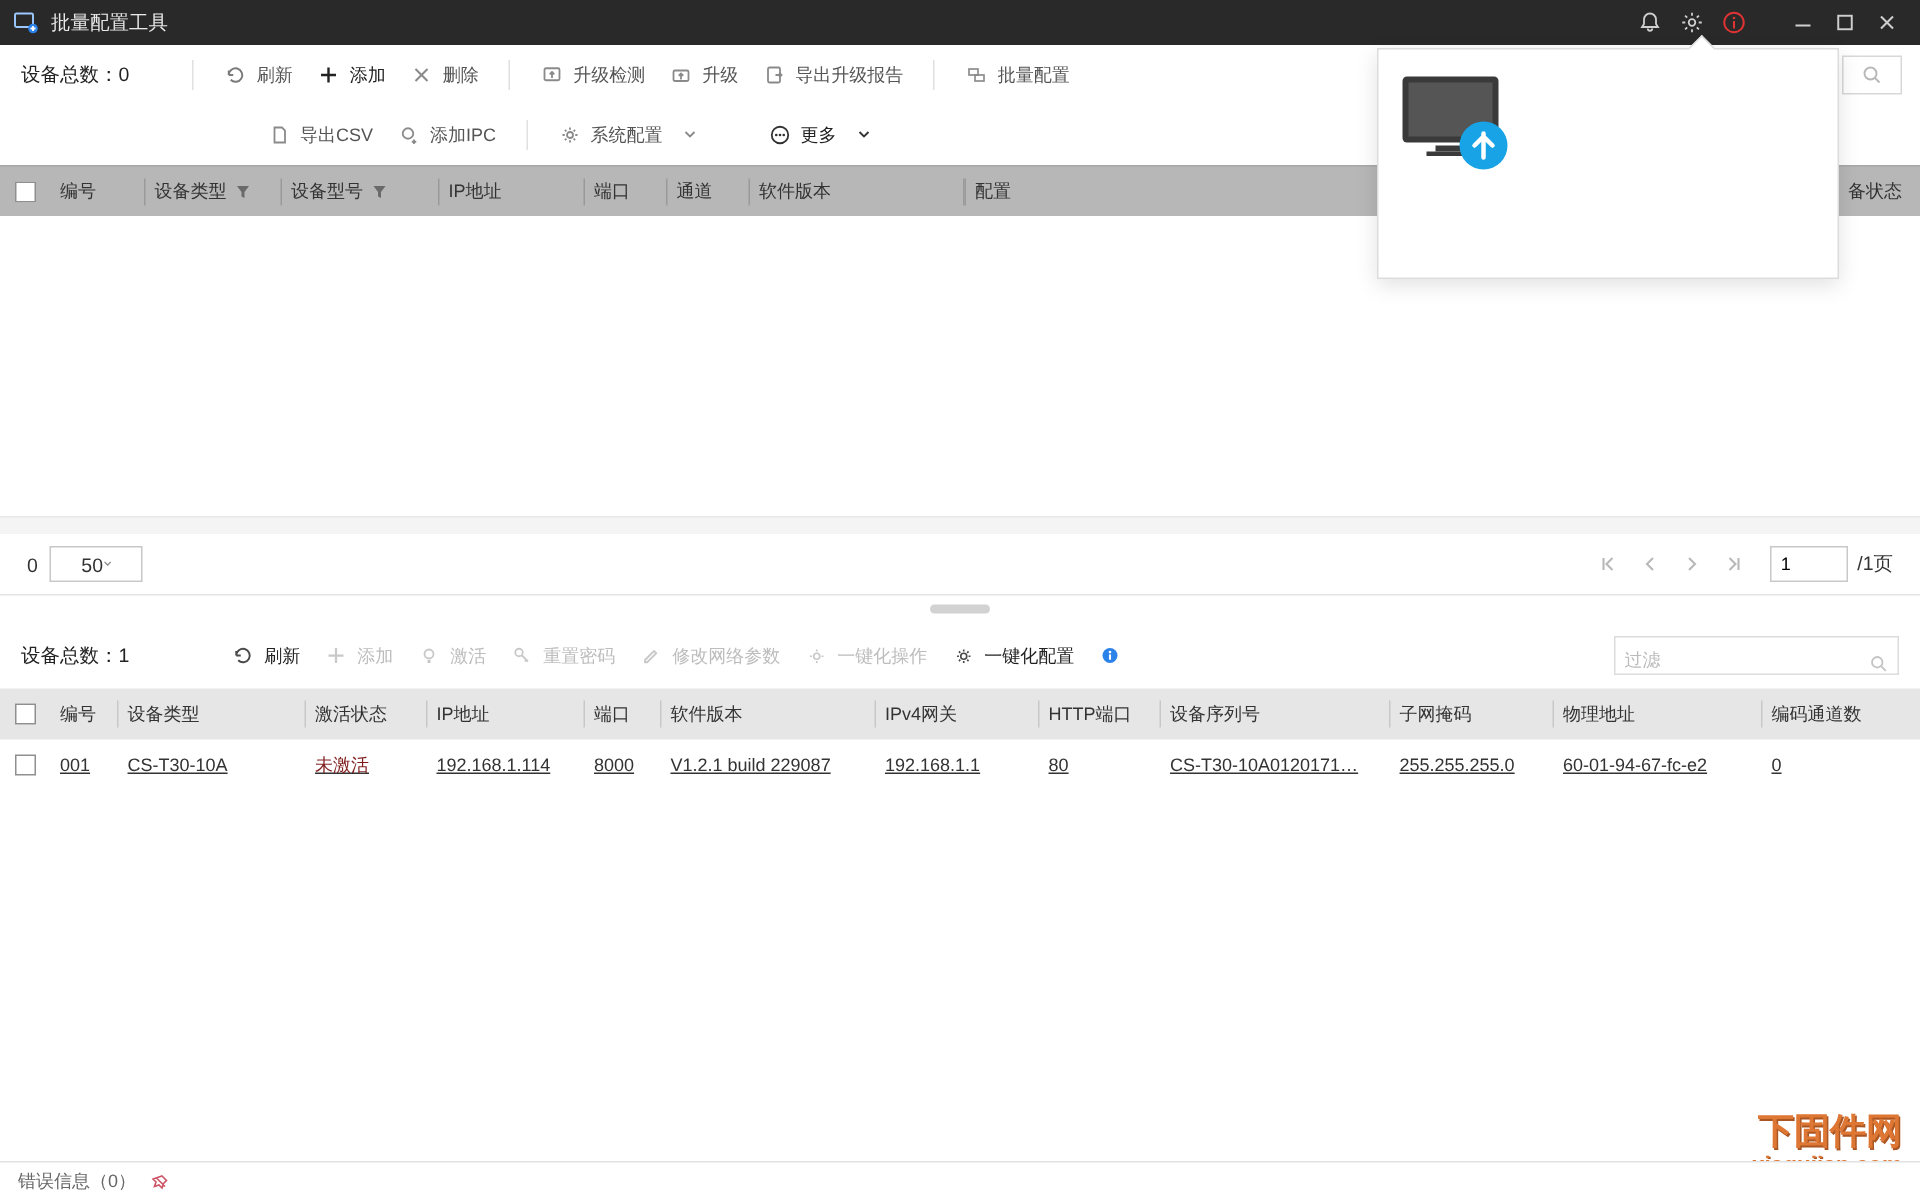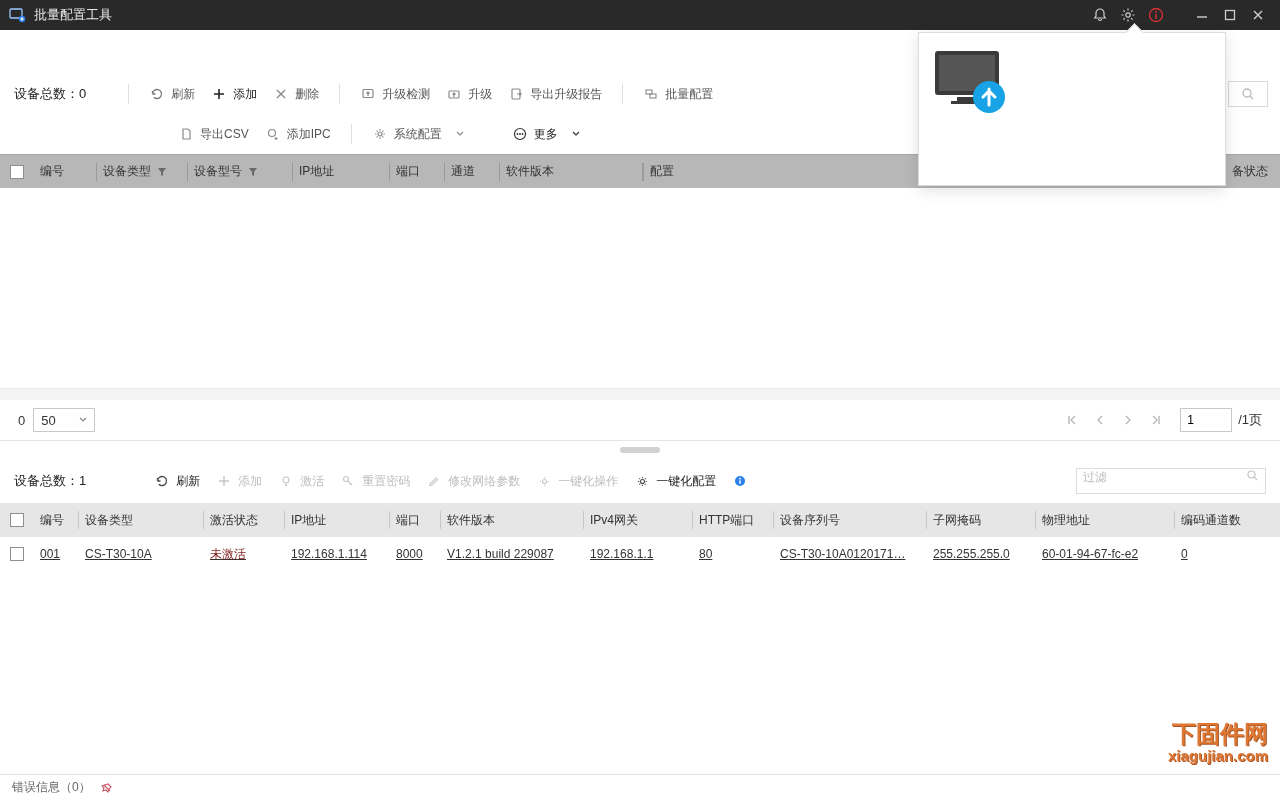--- a/index.html
+++ b/index.html
@@ -7,21 +7,21 @@
 
   
   .titlebar { height: 30px; background: #292929; color: #e8e8e8; display: flex; align-items: center; padding: 0 8px; }
   .titlebar .app-icon { width: 18px; height: 18px; margin-right: 8px; display:flex; align-items:center; justify-content:center; }
   .titlebar .title { flex: 0 0 auto; font-size: 13px; }
   .titlebar .spacer { flex: 1 1 auto; }
   .titlebar .sysbtn { width: 28px; height: 28px; display:flex; align-items:center; justify-content:center; color:#cfcfcf; }
   .titlebar .sysbtn.active { color:#d33; }
 
   
-  .upper { border-bottom: 1px solid #e5e5e5; margin-top: 44px; }
+  .upper { border-bottom: 1px solid #e5e5e5; }
   .toolbar-row { height: 40px; display:flex; align-items:center; padding-left: 14px; }
   .toolbar-row .sep { width:1px; height:20px; background:#e0e0e0; margin:0 12px; }
   .tbtn { display:flex; align-items:center; gap:6px; height:28px; padding:0 8px; color:#555; cursor:pointer; }
   .tbtn .tico { width:16px; height:16px; display:flex; align-items:center; justify-content:center; color:#6a6a6a; }
   .tbtn.black { color:#222; }
   .device-count { font-size:13px; color:#222; margin-right:30px; }
   .searchbox { margin-left:auto; margin-right:12px; width:40px; height:26px; border:1px solid #d8d8d8; display:flex; align-items:center; justify-content:center; }
 
   
   .toolbar-row.row2 { padding-left: 170px; }
@@ -33,36 +33,36 @@
   .chk { width:14px; height:14px; border:1px solid #8f8f8f; background:#fff; margin:0 10px; }
   .funnel { margin-left:6px; }
   .tbl-body-empty { height:200px; background:#fff; }
 
   
   .scroll-strip { height:12px; background:#f4f4f4; border-top:1px solid #e8e8e8; }
 
   
   .pagination { height:40px; display:flex; align-items:center; padding:0 18px; }
   .pag-num { margin-right:8px; font-size:13px; }
-  .pag-select { width:62px; height:24px; border:1px solid #c8c8c8; display:flex; align-items:center; justify-content:space-between; padding:0 7px; font-size:13px; }
+  .pag-select { width:62px; height:24px; border:1px solid #c8c8c8; display:flex; align-items:center; justify-content:space-between; padding:0 20px; font-size:13px; }
   .pagination .spacer { flex:1; }
   .pag-btn { width:28px; height:28px; display:flex; align-items:center; justify-content:center; color:#a8a8a8; }
   .pag-input { width:52px; height:24px; border:1px solid #c8c8c8; padding:0 6px; font-size:12px; margin-left:10px; }
   .pag-total { margin-left:6px; font-size:13px; }
 
   
   .grip { height:18px; display:flex; align-items:center; justify-content:center; }
   .grip .bar { width:40px; height:6px; border-radius:3px; background:#d2d2d2; }
 
   
   .lower-toolbar { height:44px; display:flex; align-items:center; padding:0 14px; }
   .lower-toolbar .device-count { margin-right:60px; }
   .lower-toolbar .tbtn.disabled { color:#bdbdbd; }
   .lower-toolbar .tbtn.disabled .tico { color:#bdbdbd; }
-  .filter-box { margin-left:auto; width:190px; height:26px; border:1px solid #dcdcdc; display:flex; align-items:flex-start; padding:0 6px; color:#bbb; }
+  .filter-box { margin-left:auto; width:190px; height:26px; border:1px solid #dcdcdc; display:flex; align-items:flex-end; padding:0 6px; color:#bbb; }
   .filter-box .ph { flex:1; font-size:12px; color:#bbb; }
 
   .lower-head { height:34px; background:#e6e6e6; display:flex; align-items:center; font-size:12px; }
   .lower-head .th-div { background:#c8c8c8; }
   .lower-row { height:34px; display:flex; align-items:center; font-size:12px;text-decoration:underline; }
   .cell { padding:0 6px; }
   .red { color:#7f1d1d; }
 
   
   .lw-check { width:34px; display:flex; justify-content:center; }
@@ -84,21 +84,21 @@
   .about-pop::before { content:""; position:absolute; top:-7px; right:84px; width:12px; height:12px; background:#fff; border-left:1px solid #dcdcdc; border-top:1px solid #dcdcdc; transform:rotate(45deg); }
   .about-pop .monitor { width:82px; height:70px; margin-right:14px; position:relative; }
   .about-pop .text { font-size:12px; line-height:20px; }
   .about-pop .link { color:#1b6bc2; cursor:pointer; }
 
   
   .footer { position:absolute; bottom:0; left:0; right:0; height:26px; border-top:1px solid #e2e2e2; background:#fff; display:flex; align-items:center; padding-left:12px; font-size:12px; color:#666; }
   .footer .pin { margin-left:10px; color:#c56; }
 
   
-  .watermark { position:absolute; right:12px; bottom:36px; text-align:right; font-weight:bold; font-family:"SimHei","STHeiti",sans-serif; line-height:1.1; }
+  .watermark { position:absolute; right:12px; bottom:15px; text-align:right; font-weight:bold; font-family:"SimHei","STHeiti",sans-serif; line-height:1.1; }
   .watermark .l1 { font-size:24px; color:#d73; text-shadow:1px 1px #a52; }
   .watermark .l2 { font-size:15px; color:#d73; text-shadow:1px 1px #a52; }
 
   
   svg { display:block; }
 </style>
 </head>
 <body>
 
 <div class="titlebar">

